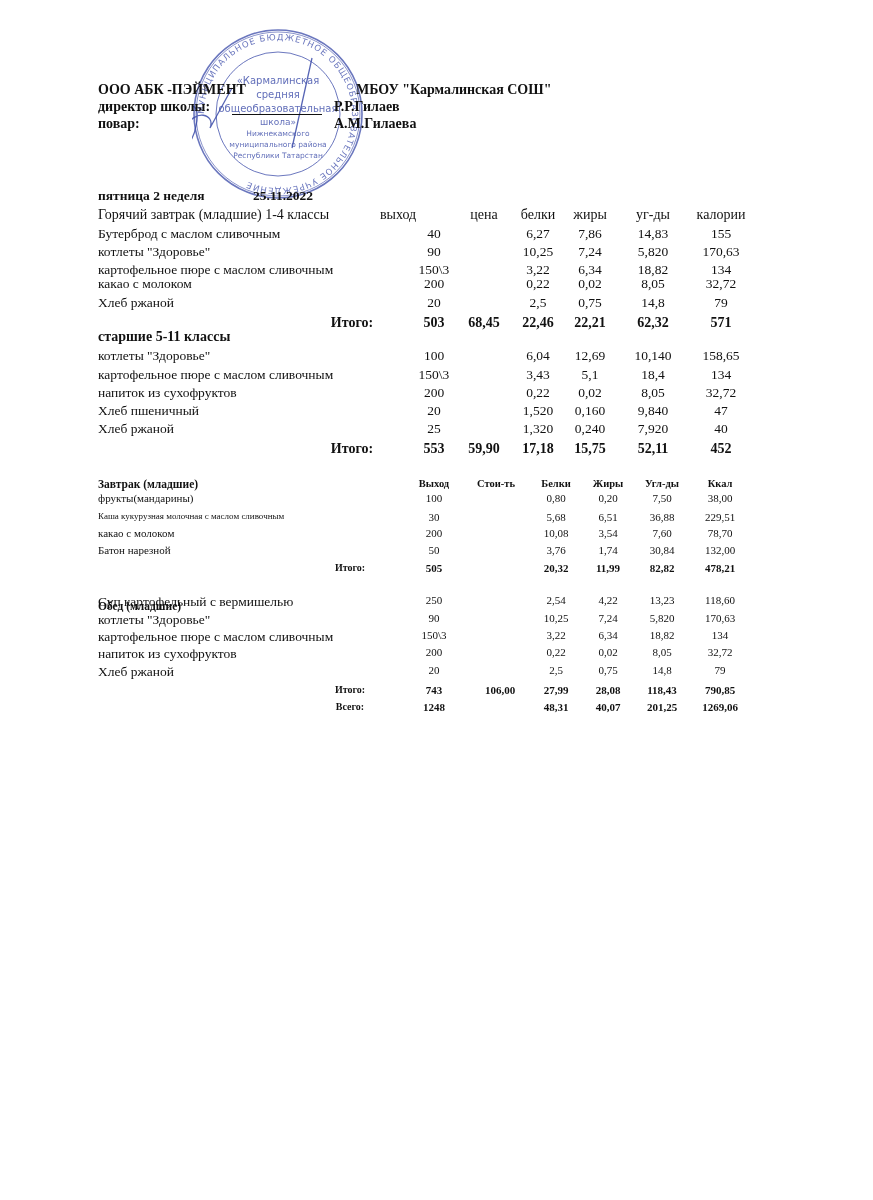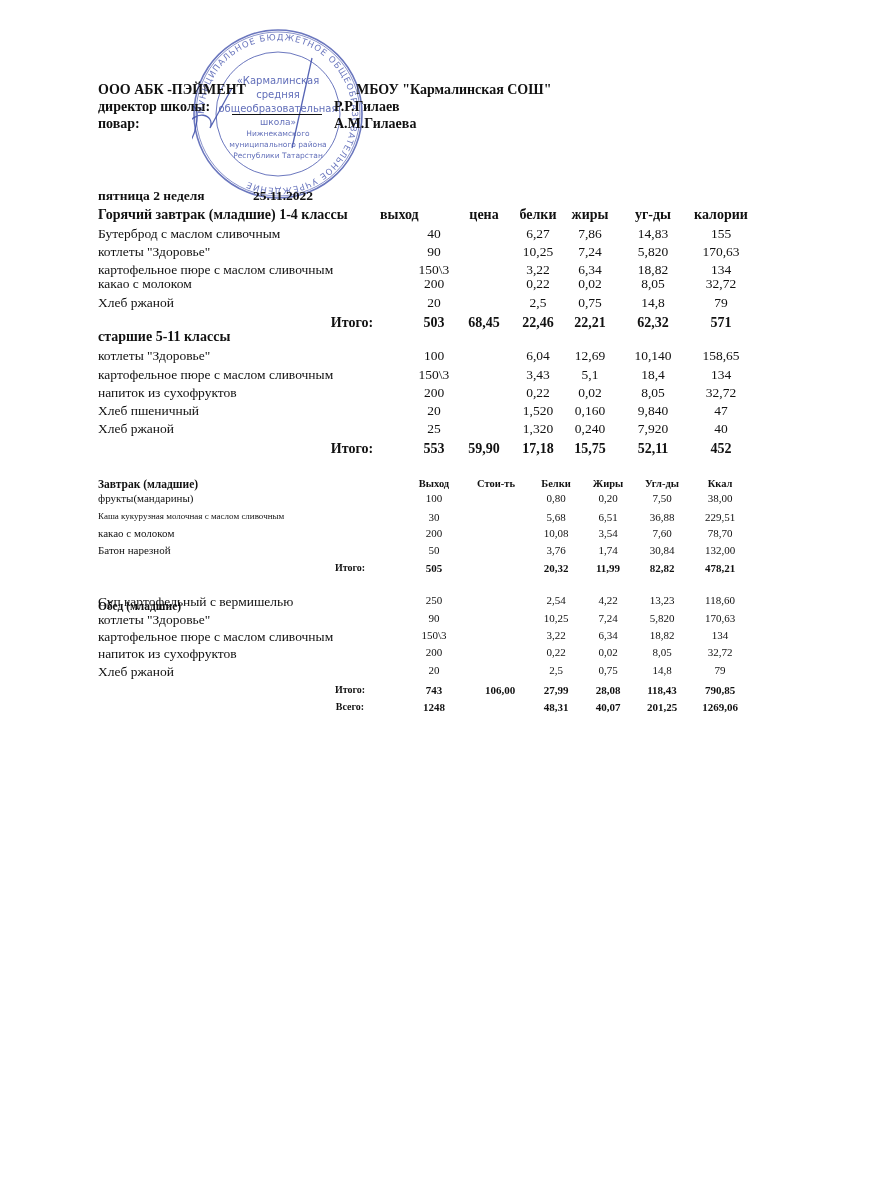--- a/index.html
+++ b/index.html
@@ -48,21 +48,21 @@
 <div class="abs hdr" style="left:356px; top:82px;">МБОУ "Кармалинская СОШ"</div>
 <div class="abs hdr" style="left:98px; top:99px;">директор школы:</div>
 <div class="abs" style="left:232px; top:114px; width:90px; border-top:1px solid #111;"></div>
 <div class="abs hdr" style="left:334px; top:99px;">Р.Р.Гилаев</div>
 <div class="abs hdr" style="left:98px; top:116px;">повар:</div>
 <div class="abs hdr" style="left:334px; top:116px;">А.М.Гилаева</div>
 
 <div class="abs hdr" style="left:98px; top:188px; font-size:13.5px;">пятница 2 неделя</div>
 <div class="abs hdr" style="left:253px; top:188px; font-size:13.5px;">25.11.2022</div>
 
-<div class="row" style="top:207px; font-size:14px; font-weight:bold;">
+<div class="row" style="top:207px; font-size:14px; font-weight:normal;">
   <span class="name">Горячий завтрак (младшие) 1-4 классы</span>
   <span style="left:380px;">выход</span>
   <span class="c" style="left:484px;">цена</span>
   <span class="c" style="left:538px;">белки</span>
   <span class="c" style="left:590px;">жиры</span>
   <span class="c" style="left:653px;">уг-ды</span>
   <span class="c" style="left:721px;">калории</span>
 </div>
 
 <div id="s1rows">

